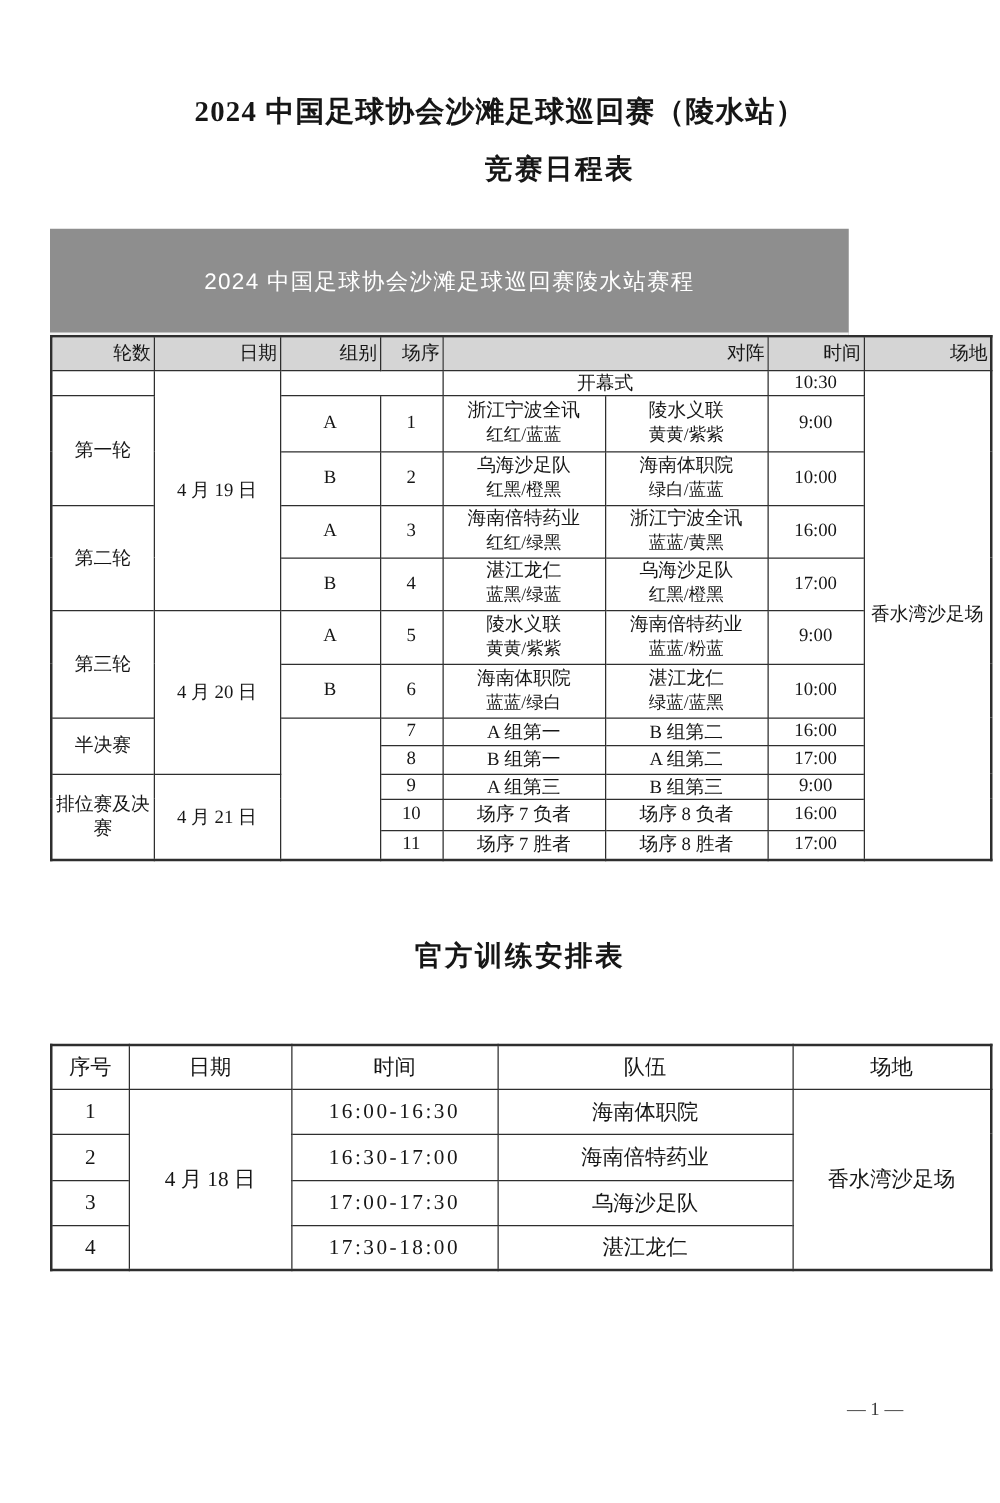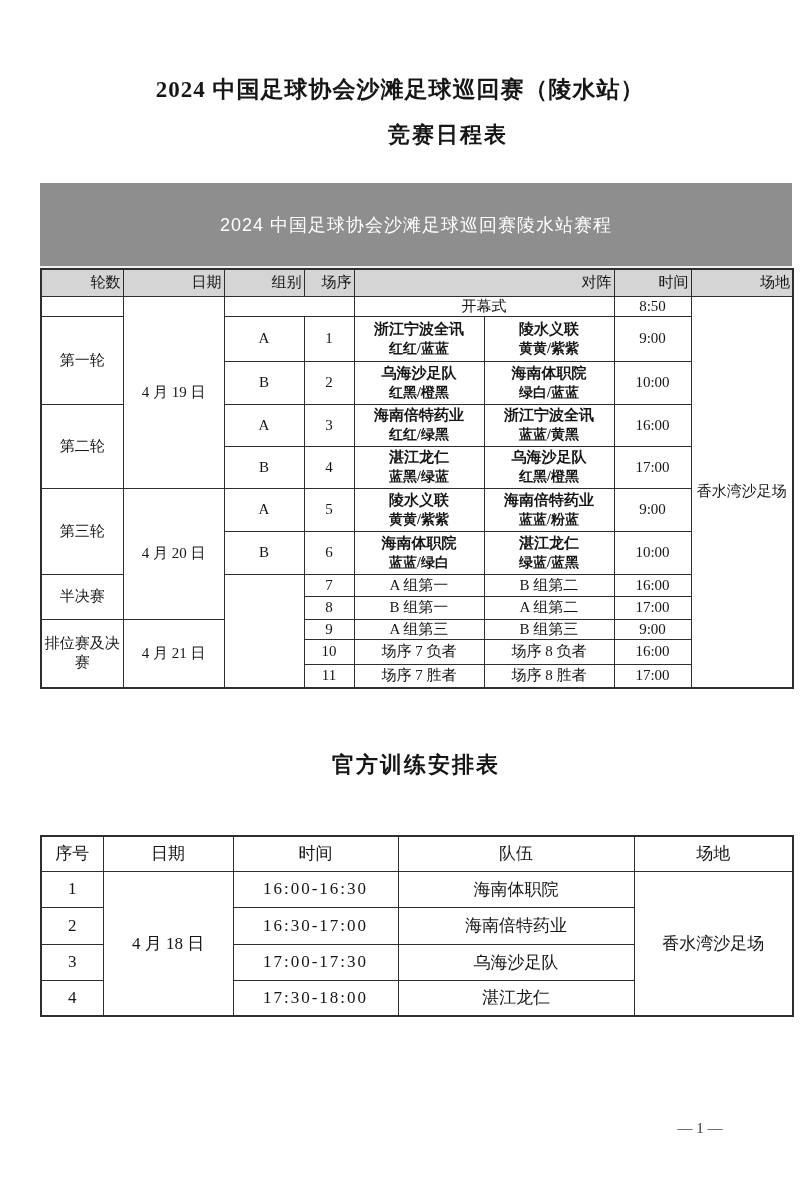--- a/index.html
+++ b/index.html
@@ -5,30 +5,30 @@
   * { margin:0; padding:0; box-sizing:border-box; }
   body { background:#ffffff; }
   .page {
     position:relative; width:800px; height:1202px; background:#ffffff; overflow:hidden;
     font-family:"Liberation Serif","DejaVu Serif",serif; color:#161616;
   }
   .title1 { position:absolute; top:74px; left:0; width:800px; text-align:center;
             font-size:23px; font-weight:bold; letter-spacing:1px; }
   .title2 { position:absolute; top:120px; left:0; width:800px; text-align:center;
             font-size:22px; font-weight:bold; letter-spacing:2px;margin-left:48px; }
-  .banner { position:absolute; left:40px; top:183px; width:752px; height:85px;
+  .banner { position:absolute; left:40px; top:183px; width:639px; height:85px;
             background:#8e8e8e; color:#ffffff; display:flex; align-items:center; justify-content:center;
             font-family:"Liberation Sans","DejaVu Sans",sans-serif; font-size:18px; letter-spacing:1px;
             border-bottom:2px solid #f2f2f2; }
   table { border-collapse:collapse; table-layout:fixed; }
   td { border:1px solid #2e2e2e; text-align:center; vertical-align:middle;
        font-size:15px; padding:0 2px; overflow:hidden; }
   .sched { position:absolute; left:40px; top:268px; width:752px; border:2px solid #2e2e2e; }
   .sched tr.hdr td { background:#d5d5d5; font-size:15px;text-align:right; }
-  .teamcell div { line-height:19px;font-weight:bold; }
+  .teamcell div { line-height:19px; }
   .kit { font-size:14px; }
   .train { position:absolute; left:40px; top:835px; width:752px; border:2px solid #2e2e2e; }
   .train td { font-size:17px; }
   .train .ttime { letter-spacing:2px; }
   .sec-title { position:absolute; top:750px; left:0; width:800px; text-align:center;
                font-size:22px; font-weight:bold; letter-spacing:2px;padding-left:32px; }
   .watermark { position:absolute; left:236px; top:1124px; width:330px; text-align:center;
                font-size:50px; letter-spacing:3px; opacity:0.85;
                background:linear-gradient(to bottom,#f4a9c3 15%,#c3b3ef 85%);
                -webkit-background-clip:text; background-clip:text; color:transparent; }
@@ -64,21 +64,21 @@
       <td>场序</td>
       <td colspan="2">对阵</td>
       <td>时间</td>
       <td>场地</td>
     </tr>
     <tr style="height:20px">
       <td></td>
       <td rowspan="5">4 月 19 日</td>
       <td colspan="2"></td>
       <td colspan="2">开幕式</td>
-      <td>8:50</td>
+      <td>10:30</td>
       <td rowspan="12">香水湾沙足场</td>
     </tr>
     <tr style="height:45px">
       <td rowspan="2">第一轮</td>
       <td>A</td>
       <td>1</td>
       <td class="teamcell">
         <div>浙江宁波全讯</div>
         <div class="kit">红红/蓝蓝</div>
       </td>

